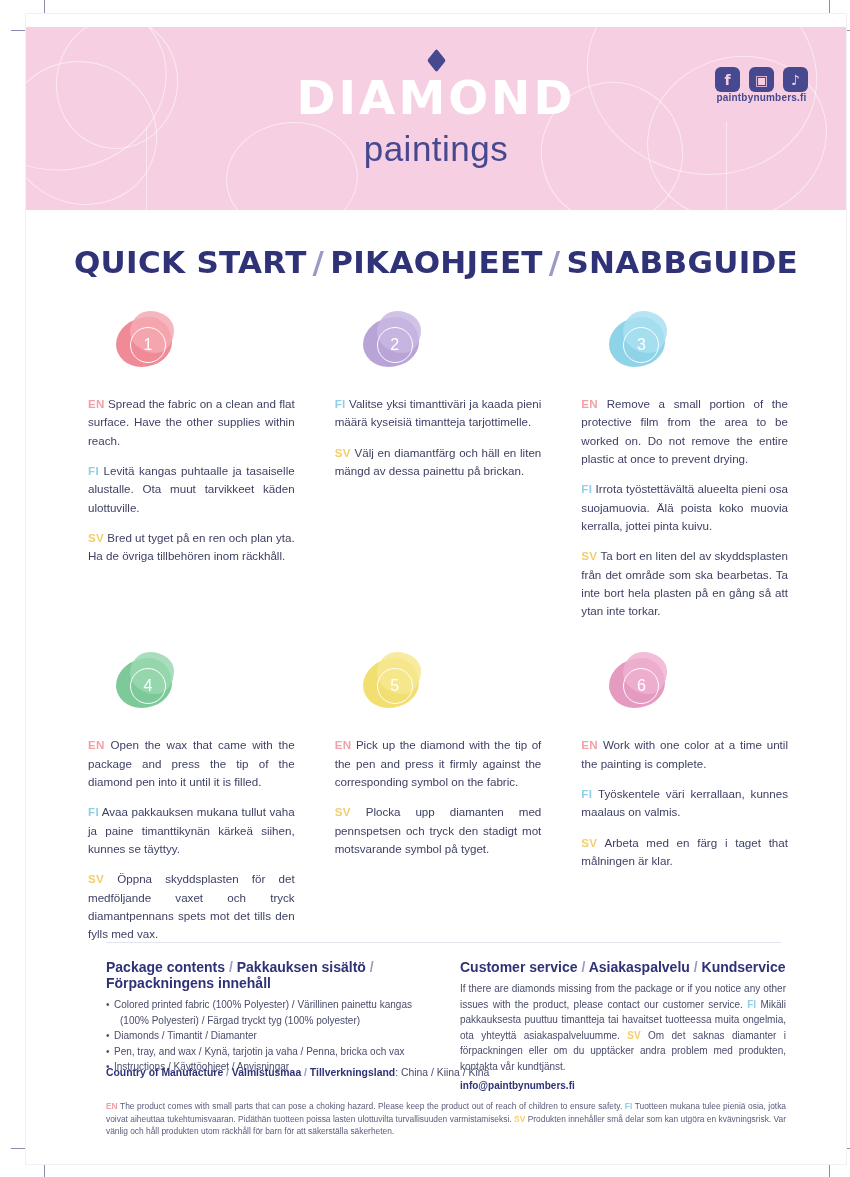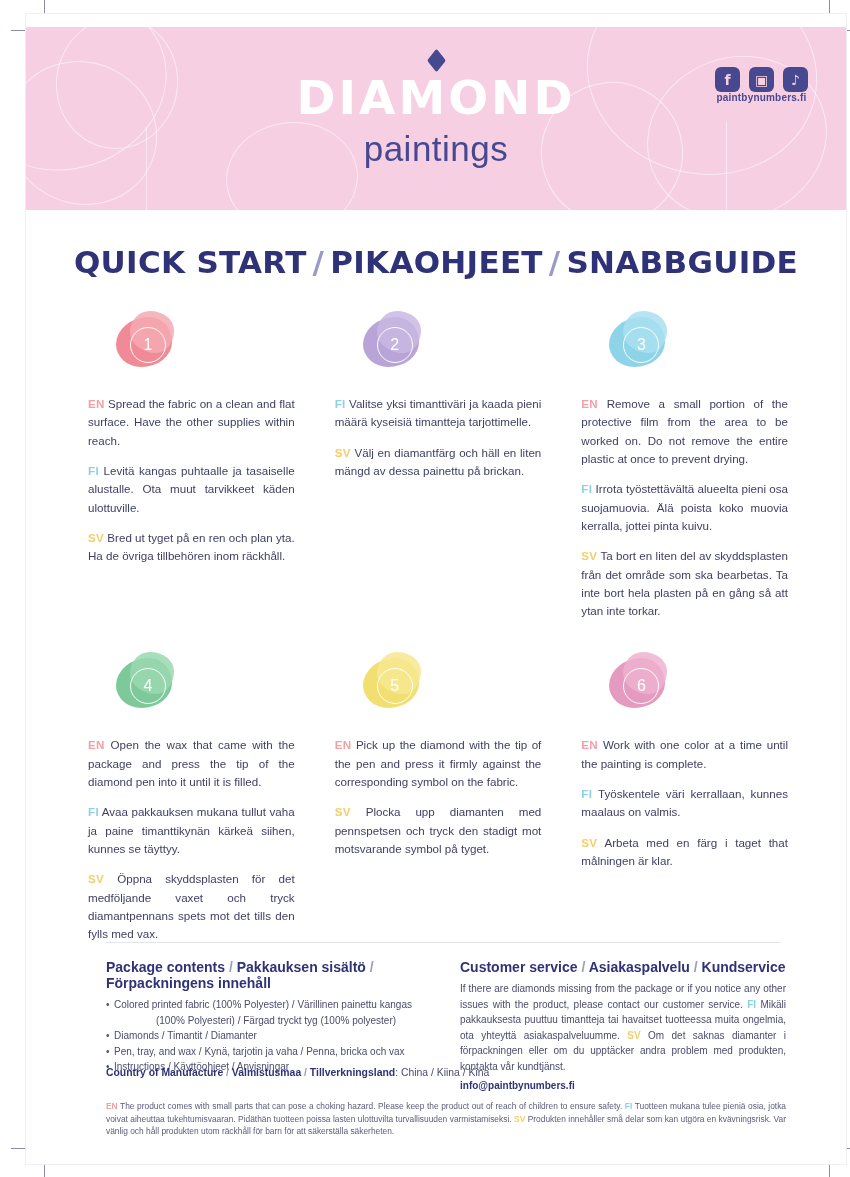--- a/index.html
+++ b/index.html
@@ -206,21 +206,21 @@
   .f-head {
     font-size: 14px;
     font-weight: bold;
     color: #2f3277;
     margin-bottom: 6px;
   }
   .f-head .slash { color: #9a9ac4; }
   .f-list { font-size: 10px; line-height: 1.55; color: #4a4c6c; }
   .f-list div { padding-left: 8px; position: relative; }
   .f-list div .bullet { position: absolute; left: 0; }
-  .f-list .cont { padding-left: 14px; text-align: center; }
+  .f-list .cont { padding-left: 14px; }
   .f-body { font-size: 10px; line-height: 1.55; color: #4a4c6c; text-align: justify; }
   .f-mail { font-size: 10px; font-weight: bold; color: #2f3277; margin-top: 6px; }
   .f-country {
     position: absolute;
     left: 80px; top: 1053px;
     font-size: 10.4px;
     color: #4a4c6c;
   }
   .f-country b { color: #2f3277; margin-top: 28px; }
   .f-country .slash { color: #9a9ac4; font-weight: bold; }

